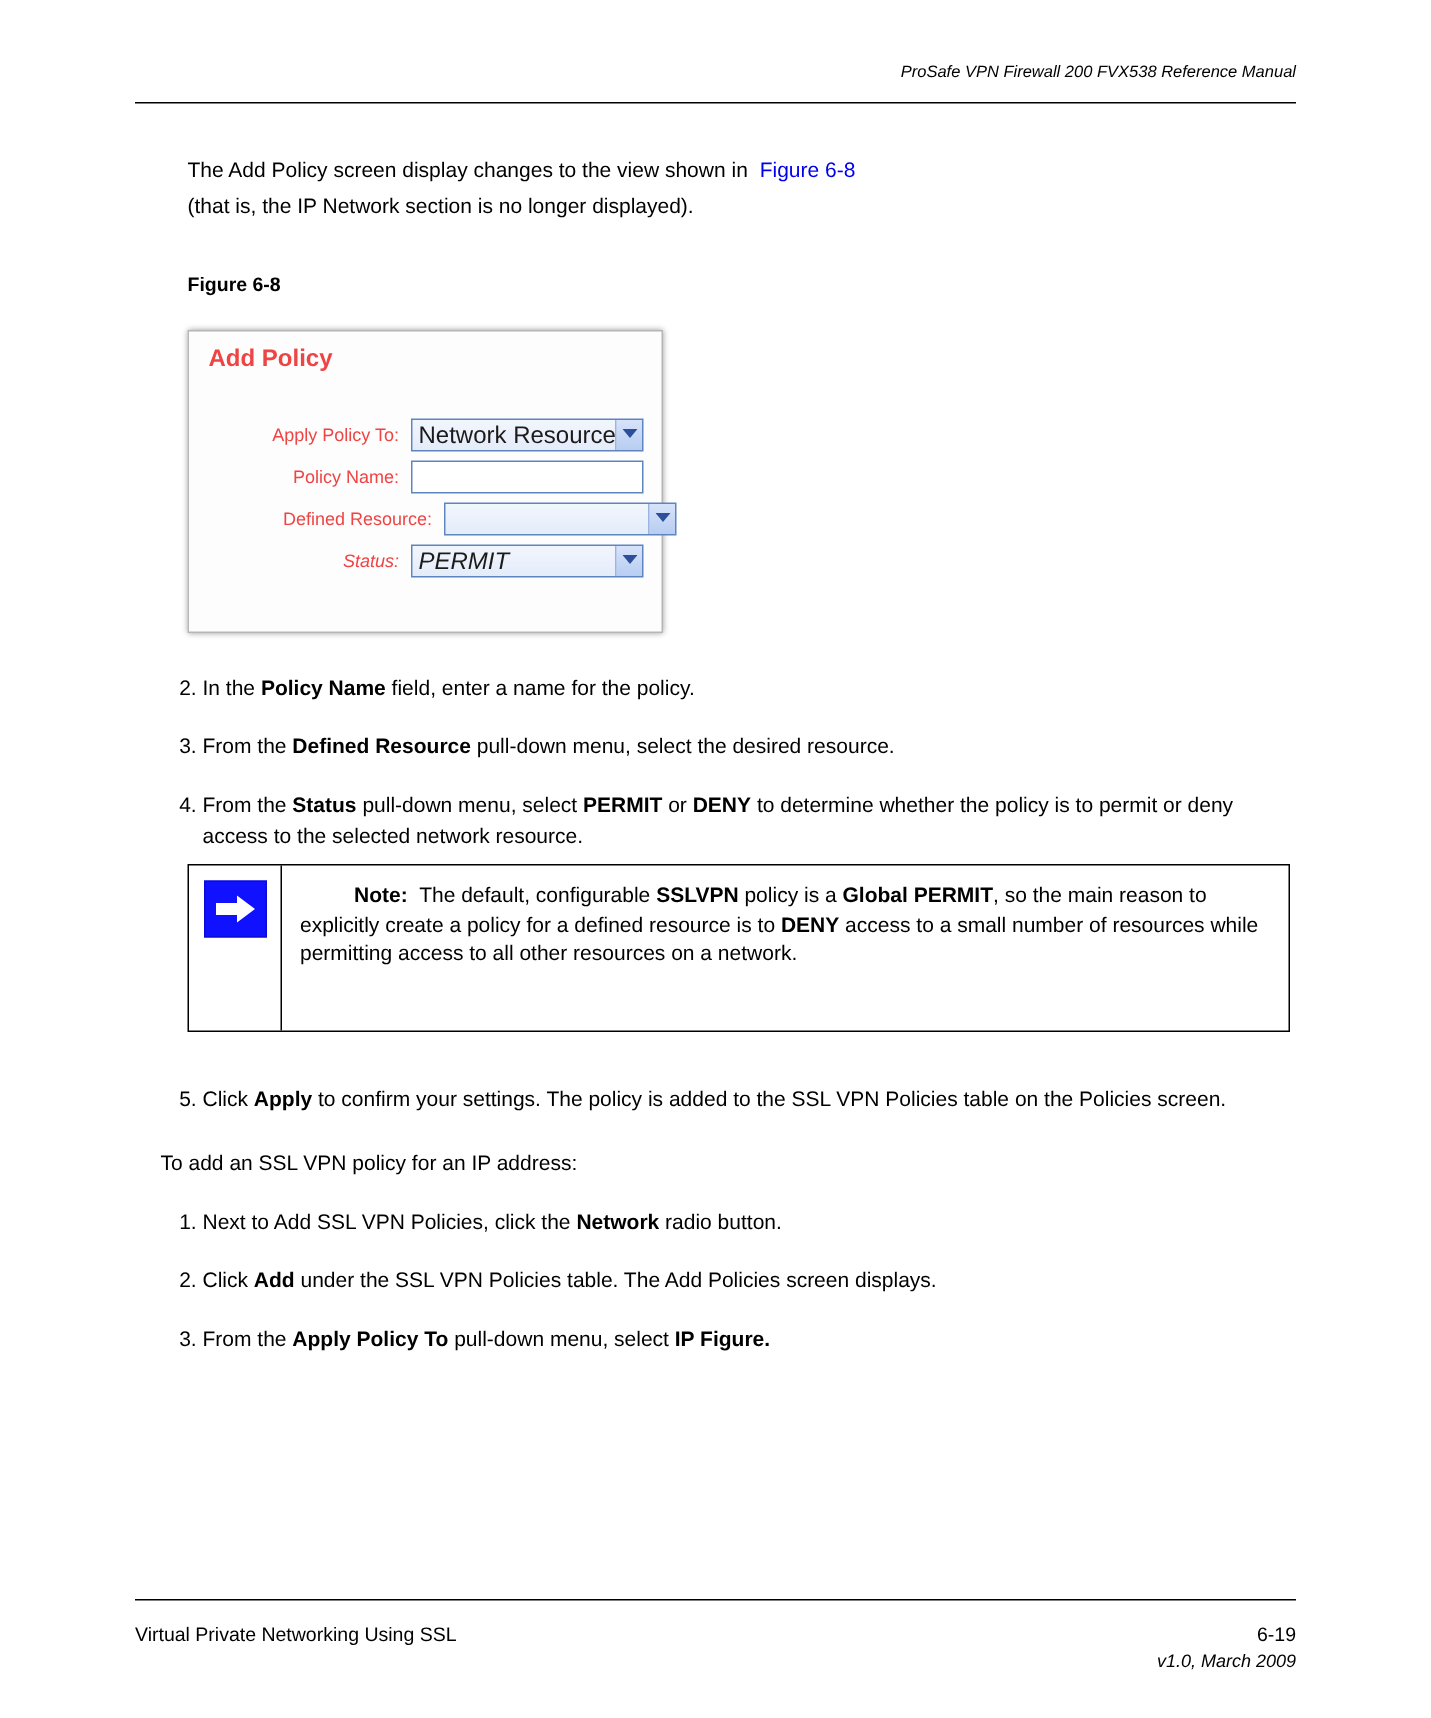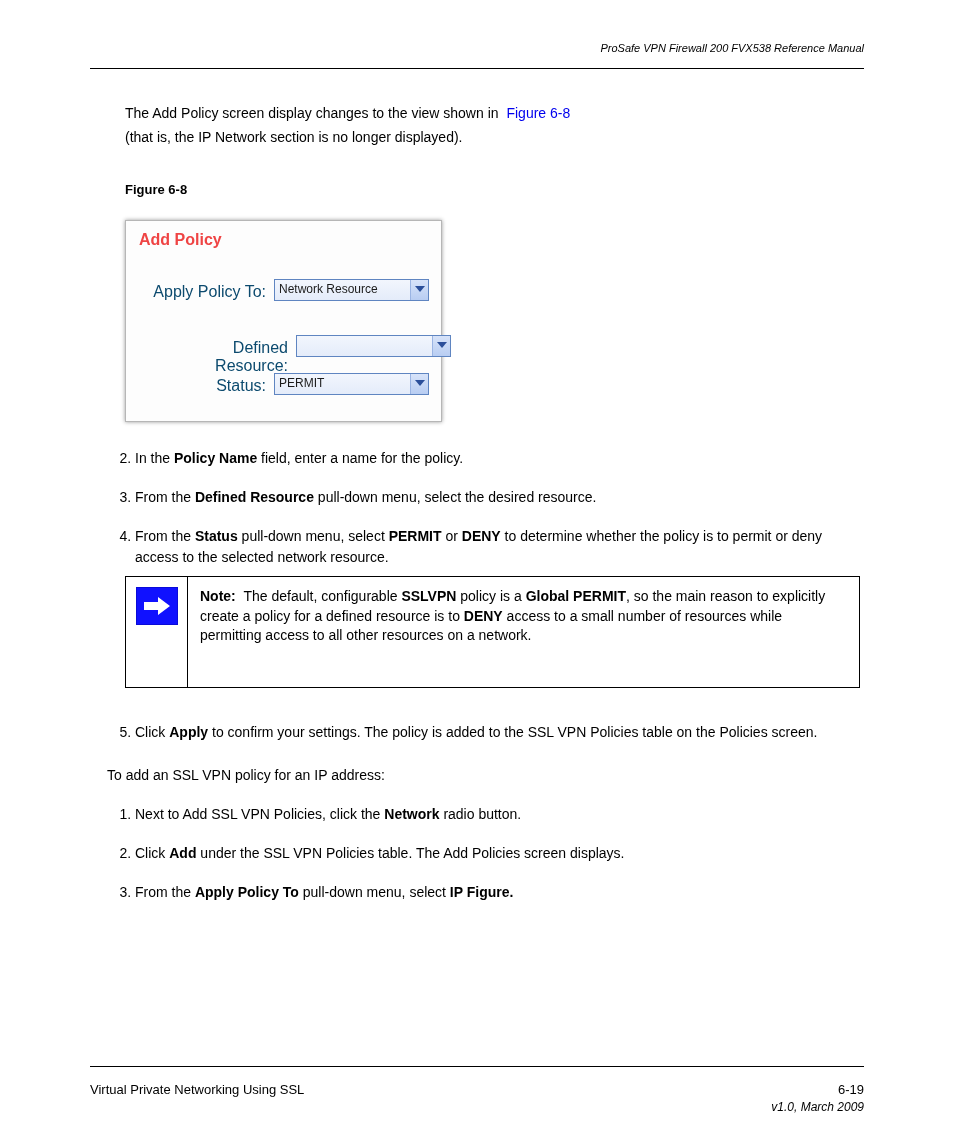--- a/index.html
+++ b/index.html
@@ -71,23 +71,23 @@
     position: absolute;
     left: 0;
     right: 0;
     height: 24px;
   }
   .drow .dlabel {
     position: absolute;
     left: 15px;
     width: 125px;
     text-align: right;
-    font-size: 16px;
+    font-size: 12px;
     top: 4px;
-    color: #0c4a6e;
+    color: #ef4444;
   }
   .dcontrol {
     position: absolute;
     left: 148px;
     width: 155px;
     height: 22px;
     border: 1px solid #5f85c1;
     background: #fff;
     font-size: 12px;
     box-sizing: border-box;
@@ -99,42 +99,42 @@
     height: 22px;
     border: 1px solid #5f85c1;
     background: linear-gradient(#f2f6fd, #e4ecfa);
     font-size: 12px;
     box-sizing: border-box;
   }
   .dselect .dv {
     position: absolute;
     left: 4px;
     top: 2px;
-    font-size: 12px;
+    font-size: 16px;
     color: #1b1b1b;
   }
   .dselect .dcaret {
     position: absolute;
     right: 0;
     top: 0;
     width: 18px;
     height: 100%;
     background: linear-gradient(#d7e3f9, #b8cdf2);
     border-left: 1px solid #9ab4e3;
     box-sizing: border-box;
   }
   .dselect .dcaret svg {
     position: absolute;
     left: 4px;
     top: 6px;
   }
   .row1 { top: 58px; }
   .row2 { top: 86px; }
   .row3 { top: 114px; margin-left: 22px; }
-  .row4 { top: 152px; }
+  .row4 { top: 142px; font-style: italic; }
   .dbtns {
     position: absolute;
     left: 0;
     right: 12px;
     bottom: 10px;
     text-align: right;
   }
   .dbtn {
     display: inline-block;
     border: 1px solid #888;
@@ -190,20 +190,21 @@
   }
   .notebox .textcol {
     flex: 1;
     padding: 10px 12px;
     font-size: 14px;
     line-height: 1.4;
   }
   .notebox .textcol .nlabel {
     font-weight: bold;
     margin-right: 4px;
+    margin-left: 36px;
   }
   .steps2 { top: 722px; }
   .footer-right {
     position: absolute;
     top: 1082px;
     right: 90px;
     font-size: 13px;
   }
   .footer-left {
     position: absolute;
@@ -244,20 +245,24 @@
       <div class="dselect">
         <span class="dv">Network Resource</span>
         <span class="dcaret">
           <svg width="10" height="8">
               <polygon points="0,0 10,0 5,6" fill="#2b4f9a"></polygon>
             </svg>
         </span>
       </div>
     </div>
 
+    <div class="drow row2">
+      <div class="dlabel">Policy Name:</div>
+      <input class="dcontrol" type="text" value="" style="">
+    </div>
 
     <div class="drow row3">
       <div class="dlabel">Defined Resource:</div>
       <div class="dselect">
         <span class="dv"></span>
         <span class="dcaret">
           <svg width="10" height="8">
               <polygon points="0,0 10,0 5,6" fill="#2b4f9a"></polygon>
             </svg>
         </span>

